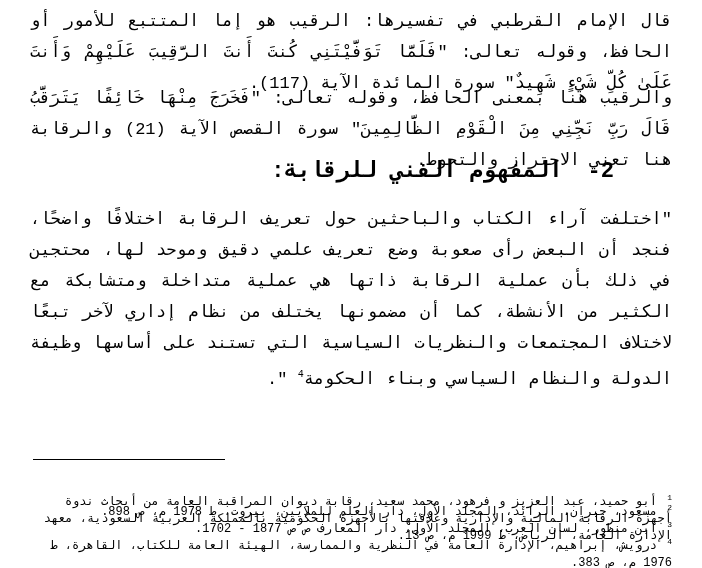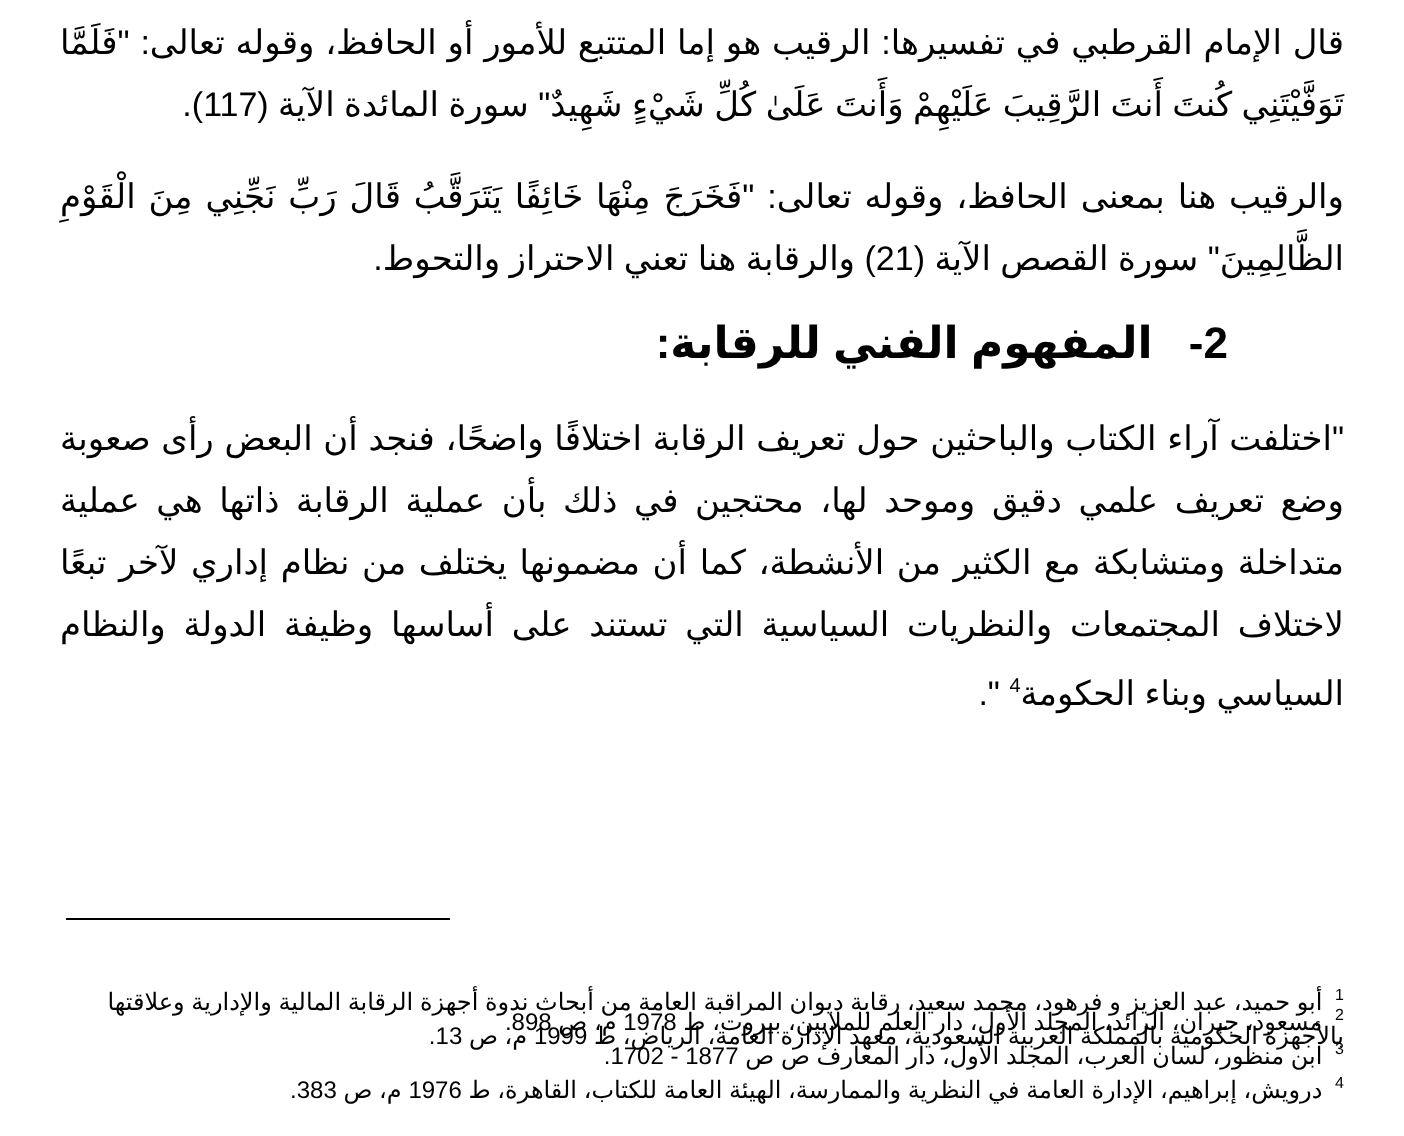--- a/index.html
+++ b/index.html
@@ -1,21 +1,21 @@
 <!DOCTYPE html>
 <html><head>
 <meta charset="utf-8">
 <style>
   html, body { margin: 0; padding: 0; background: #ffffff; }
   body {
     width: 702px; height: 568px; overflow: hidden; position: relative;
     font-family: "Liberation Sans", "DejaVu Sans", sans-serif;
     color: #000;
   }
-  .page { position: absolute; left: 0; top: 0; width: 702px; height: 412px; }
+  .page { position: absolute; left: 0; top: 0; width: 702px; height: 412px; font-family: Liberation Mono, monospace; }
   .para {
     position: absolute; left: 30px; right: 30px;
     direction: rtl; text-align: justify; text-align-last: right;
     font-size: 17px; line-height: 31px;
   }
   #p1 { top: 6px; }
   #p2 { top: 83px; }
   .heading {
     position: absolute; right: 88px; top: 158px;
     direction: rtl; font-weight: bold; font-size: 22px; line-height: 28px;

